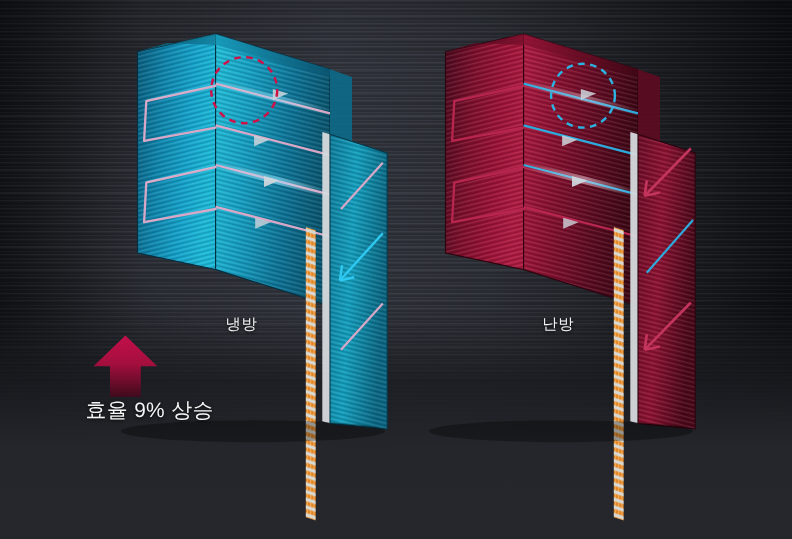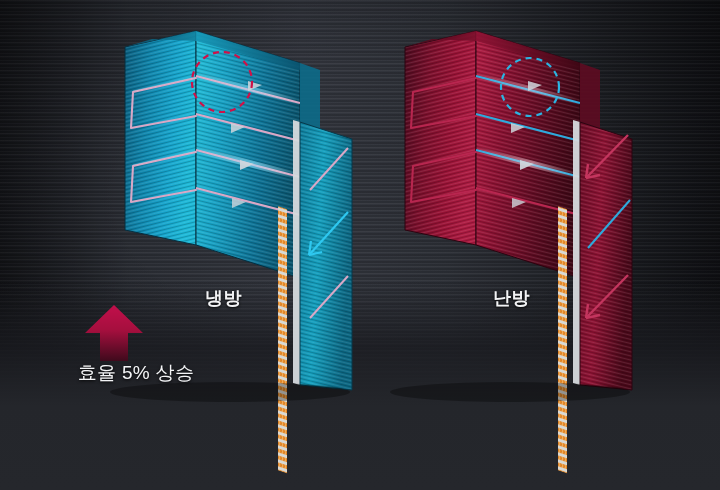--- a/index.html
+++ b/index.html
@@ -42,22 +42,22 @@
     background:linear-gradient(180deg,rgba(25,26,31,0) 0%,rgba(26,27,32,.80) 32%,#24262b 60%,#25272c 100%);
   }
 
   
   .unit{position:absolute;}
 
   .svgwrap{position:absolute;left:0;top:0;overflow:visible;}
 
   
   .vlabel{
-    position:absolute;color:#f2f3f5;font-size:18px;letter-spacing:.5px;
-    text-shadow:0 1px 3px rgba(0,0,0,.9);white-space:nowrap;font-weight:bold;
+    position:absolute;color:#f2f3f5;font-size:14px;letter-spacing:.5px;
+    text-shadow:0 1px 3px rgba(0,0,0,.9);white-space:nowrap;
   }
 
   
   .eff{position:absolute;left:46px;top:300px;width:180px;}
   .eff-arrow{position:absolute;left:37px;top:3px;width:62px;height:58px;}
   .eff-text{
     position:absolute;left:0;top:60px;width:180px;text-align:center;
     color:#f4f5f7;font-size:19px;letter-spacing:.3px;white-space:nowrap;
     text-shadow:0 1px 3px rgba(0,0,0,.9);
   }
@@ -306,17 +306,17 @@
     <svg class="eff-arrow" viewBox="0 0 62 58">
       <defs>
         <linearGradient id="arrGrad" x1="0" y1="0" x2="0" y2="1">
           <stop offset="0%" stop-color="#c20f4b"></stop>
           <stop offset="45%" stop-color="#a50f3e"></stop>
           <stop offset="100%" stop-color="#3f0a1c"></stop>
         </linearGradient>
       </defs>
       <polygon points="31,2 60,30 45,30 45,58 17,58 17,30 2,30" fill="url(#arrGrad)"></polygon>
     </svg>
-    <div class="eff-text">효율 5% 상승</div>
+    <div class="eff-text">효율 9% 상승</div>
   </div>
 
 
 </div>
 
 </body></html>

